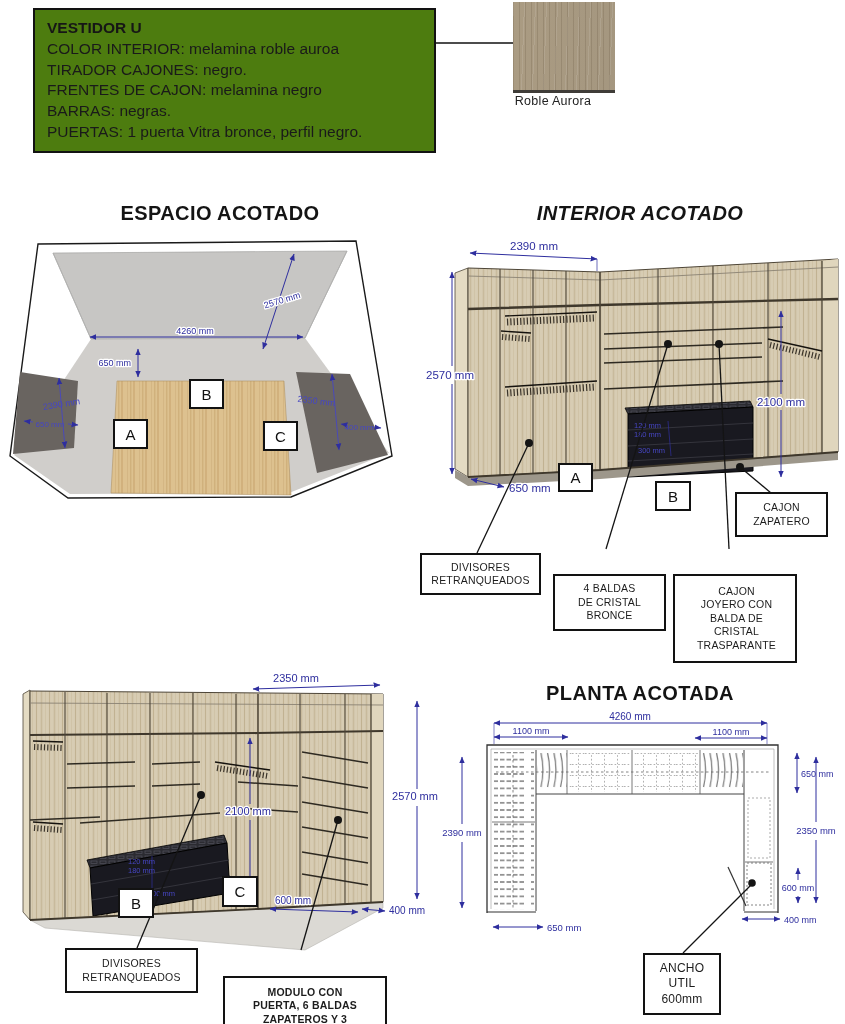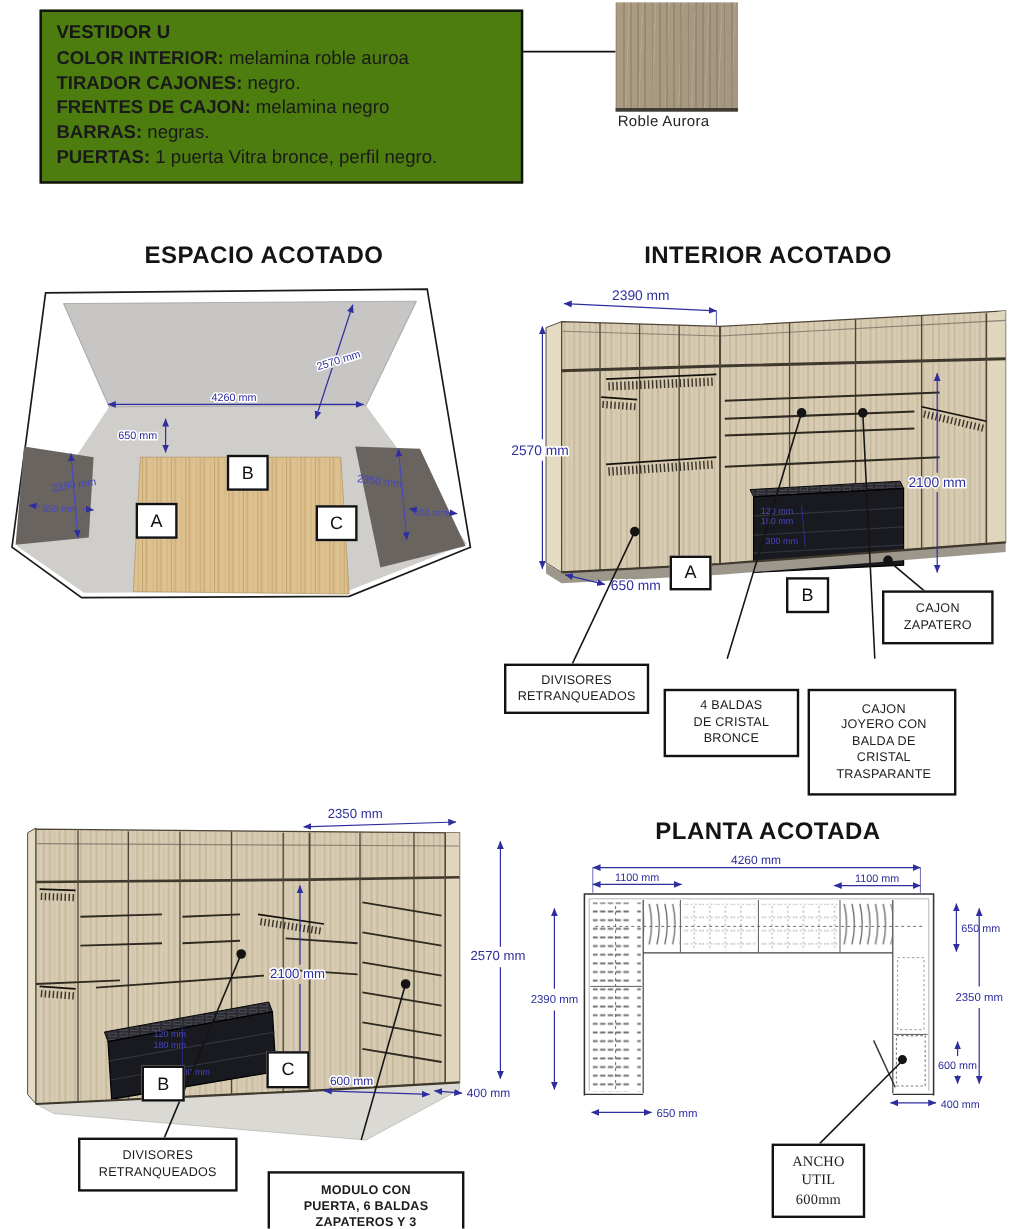--- a/index.html
+++ b/index.html
@@ -6,21 +6,21 @@
   #stage{position:relative;width:845px;height:1024px;background:#ffffff;overflow:hidden;
          font-family:"Liberation Sans","DejaVu Sans",sans-serif;color:#161616;}
   svg{position:absolute;left:0;top:0;}
   svg text{font-family:"Liberation Sans","DejaVu Sans",sans-serif;}
   .dim{fill:#2e2e9e;paint-order:stroke;stroke:#ffffff;stroke-width:2.6px;stroke-linejoin:round;}
   .dimd{fill:#4646c2;}
   .h-title{position:absolute;font-weight:bold;font-size:20px;letter-spacing:.4px;text-align:center;color:#141414;}
   .specbox{position:absolute;left:33px;top:8px;width:403px;min-height:139px;border:2px solid #121212;
            box-sizing:border-box;padding:8px 12px;background:#4d7c0f;}
   .specline{font-size:15.5px;line-height:20.8px;color:#1a1a1a;}
-  .specline b{font-weight:bold;}
+  .specline b{font-weight:normal;}
   .spectitle{font-size:15.5px;line-height:20.8px;font-weight:bold;}
   .swatch{position:absolute;left:513px;top:2px;width:102px;height:88px;
           background-color:#b3a58d;
           background-image:
             repeating-linear-gradient(90deg, rgba(96,80,58,.22) 0 1.5px, rgba(0,0,0,0) 1.5px 6px),
             repeating-linear-gradient(92deg, rgba(255,255,255,.10) 0 1px, rgba(0,0,0,0) 1px 11px),
             linear-gradient(90deg, rgba(120,100,70,.15), rgba(60,48,30,.12));
           border-bottom:3px solid #3f3c38;}
   .swatchlabel{position:absolute;left:494px;top:94px;width:118px;text-align:center;
                font-size:12.5px;letter-spacing:.3px;color:#222;}
@@ -334,36 +334,36 @@
     <div class="specline"><b>TIRADOR CAJONES:</b> <span>negro.</span></div>
     <div class="specline"><b>FRENTES DE CAJON:</b> <span>melamina negro</span></div>
     <div class="specline"><b>BARRAS:</b> <span>negras.</span></div>
     <div class="specline"><b>PUERTAS:</b> <span>1 puerta Vitra bronce, perfil negro.</span></div>
   </div>
 
   <div class="swatch"></div>
   <div class="swatchlabel">Roble Aurora</div>
 
   <div class="h-title" style="left:70px;top:202px;width:300px;">ESPACIO ACOTADO</div>
-  <div class="h-title" style="left:490px;top:202px;width:300px;">INTERIOR ACOTADO</div>
+  <div class="h-title" style="left:490px;top:202px;width:300px;font-style:italic;">INTERIOR ACOTADO</div>
   <div class="h-title" style="left:505px;top:682px;width:270px;">PLANTA ACOTADA</div>
 
   <div class="taglabel" style="left:113px;top:419px;width:35px;height:30px;">A</div>
   <div class="taglabel" style="left:189px;top:379px;width:35px;height:30px;">B</div>
   <div class="taglabel" style="left:263px;top:421px;width:35px;height:30px;">C</div>
 
   <div class="taglabel" style="left:558px;top:463px;width:35px;height:29px;">A</div>
   <div class="taglabel" style="left:655px;top:481px;width:36px;height:30px;">B</div>
 
   <div class="taglabel" style="left:118px;top:888px;width:36px;height:30px;">B</div>
   <div class="taglabel" style="left:222px;top:876px;width:36px;height:31px;">C</div>
 
   <div class="callout" style="left:420px;top:553px;width:121px;height:42px;">DIVISORES RETRANQUEADOS</div>
   <div class="callout left" style="left:553px;top:548px;width:113px;height:57px;">4 BALDAS DE CRISTAL BRONCE</div>
   <div class="callout left" style="left:673px;top:548px;width:124px;height:89px;">CAJON JOYERO CON BALDA DE CRISTAL TRASPARANTE</div>
   <div class="callout" style="left:735px;top:492px;width:93px;height:45px;">CAJON ZAPATERO</div>
 
   <div class="callout" style="left:65px;top:948px;width:133px;height:45px;">DIVISORES RETRANQUEADOS</div>
   <div class="callout left" style="left:223px;top:950px;width:164px;height:73px;font-weight:bold;">MODULO CON PUERTA, 6 BALDAS ZAPATEROS Y 3 BALDAS NORMALES</div>
 
-  <div class="callout" style="left:643px;top:953px;width:78px;height:62px;font-size:12px;font-family:Liberation Serif, serif;">ANCHO UTIL 600mm</div>
+  <div class="callout" style="left:643px;top:953px;width:78px;height:62px;font-size:12px;">ANCHO UTIL 600mm</div>
 
 </div>
 
 </body></html>

